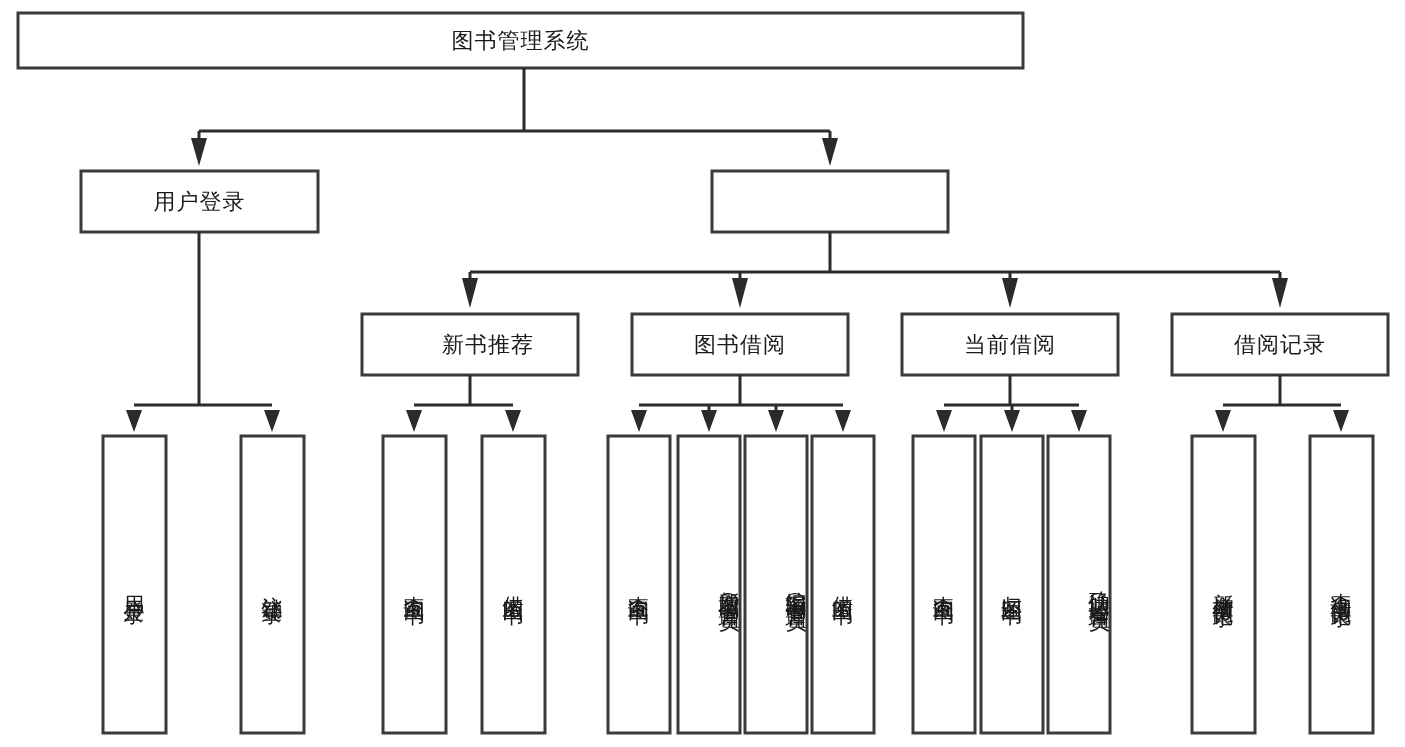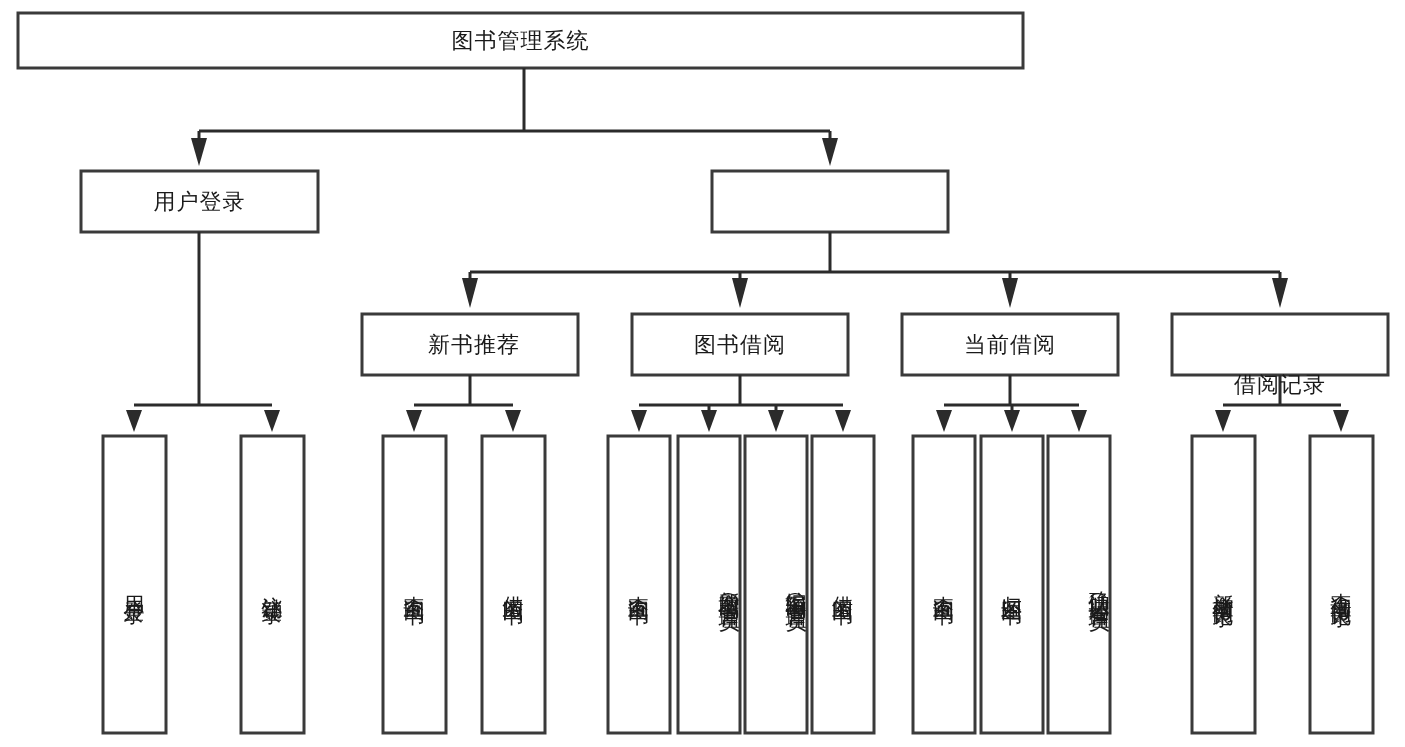--- a/index.html
+++ b/index.html
@@ -164,24 +164,24 @@
     <path class="connector" d="M 1280 375 L 1280 405"></path>
     <path class="connector" d="M 1223 405 L 1341 405"></path>
     <polygon class="arrow-head" points="1215,410 1231,410 1223,432"></polygon>
     <polygon class="arrow-head" points="1333,410 1349,410 1341,432"></polygon>
   </svg>
 
   <div class="node-label-h" style="left:18px; top:13px; width:1005px; height:55px;">图书管理系统</div>
 
   <div class="node-label-h" style="left:81px; top:171px; width:237px; height:61px;">用户登录</div>
 
-  <div class="node-label-h" style="left:366px; top:314px; width:216px; height:61px;">新书推荐</div>
+  <div class="node-label-h" style="left:380px; top:314px; width:216px; height:61px;">新书推荐</div>
   <div class="node-label-h" style="left:632px; top:314px; width:216px; height:61px;">图书借阅</div>
   <div class="node-label-h" style="left:902px; top:314px; width:216px; height:61px;">当前借阅</div>
-  <div class="node-label-h" style="left:1172px; top:314px; width:216px; height:61px;margin-top:40px;">借阅记录</div>
+  <div class="node-label-h" style="left:1172px; top:314px; width:216px; height:61px;">借阅记录</div>
 
   <div class="node-label-v centered" style="left:103px; top:436px; width:63px; height:297px;">用户登录</div>
   <div class="node-label-v centered" style="left:241px; top:436px; width:63px; height:297px;">注销登录</div>
 
   <div class="node-label-v centered" style="left:383px; top:436px; width:63px; height:297px;">查询图书</div>
   <div class="node-label-v centered" style="left:482px; top:436px; width:63px; height:297px;">借阅图书</div>
 
   <div class="node-label-v centered" style="left:608px; top:436px; width:62px; height:297px;">查询图书</div>
   <div class="node-label-v" style="left:678px; top:442px; width:62px; height:291px;">新增图书（管理员）</div>
   <div class="node-label-v" style="left:745px; top:442px; width:62px; height:291px;">编辑图书（管理员）</div>

